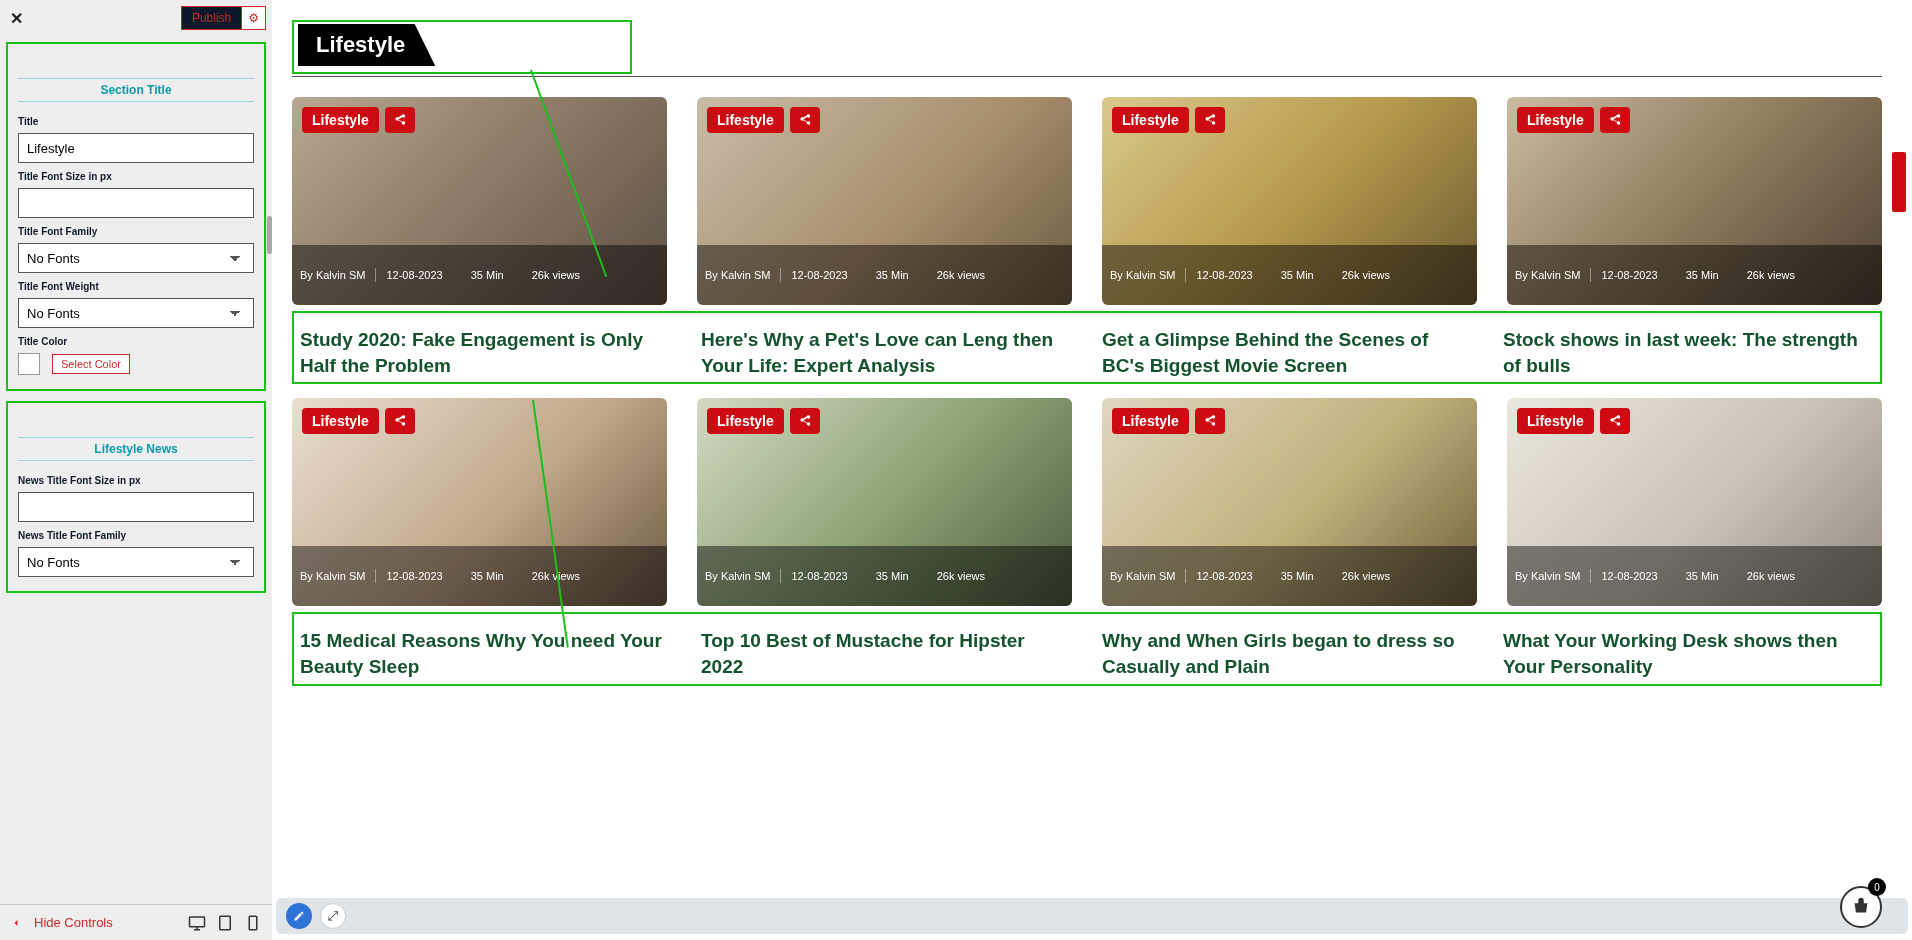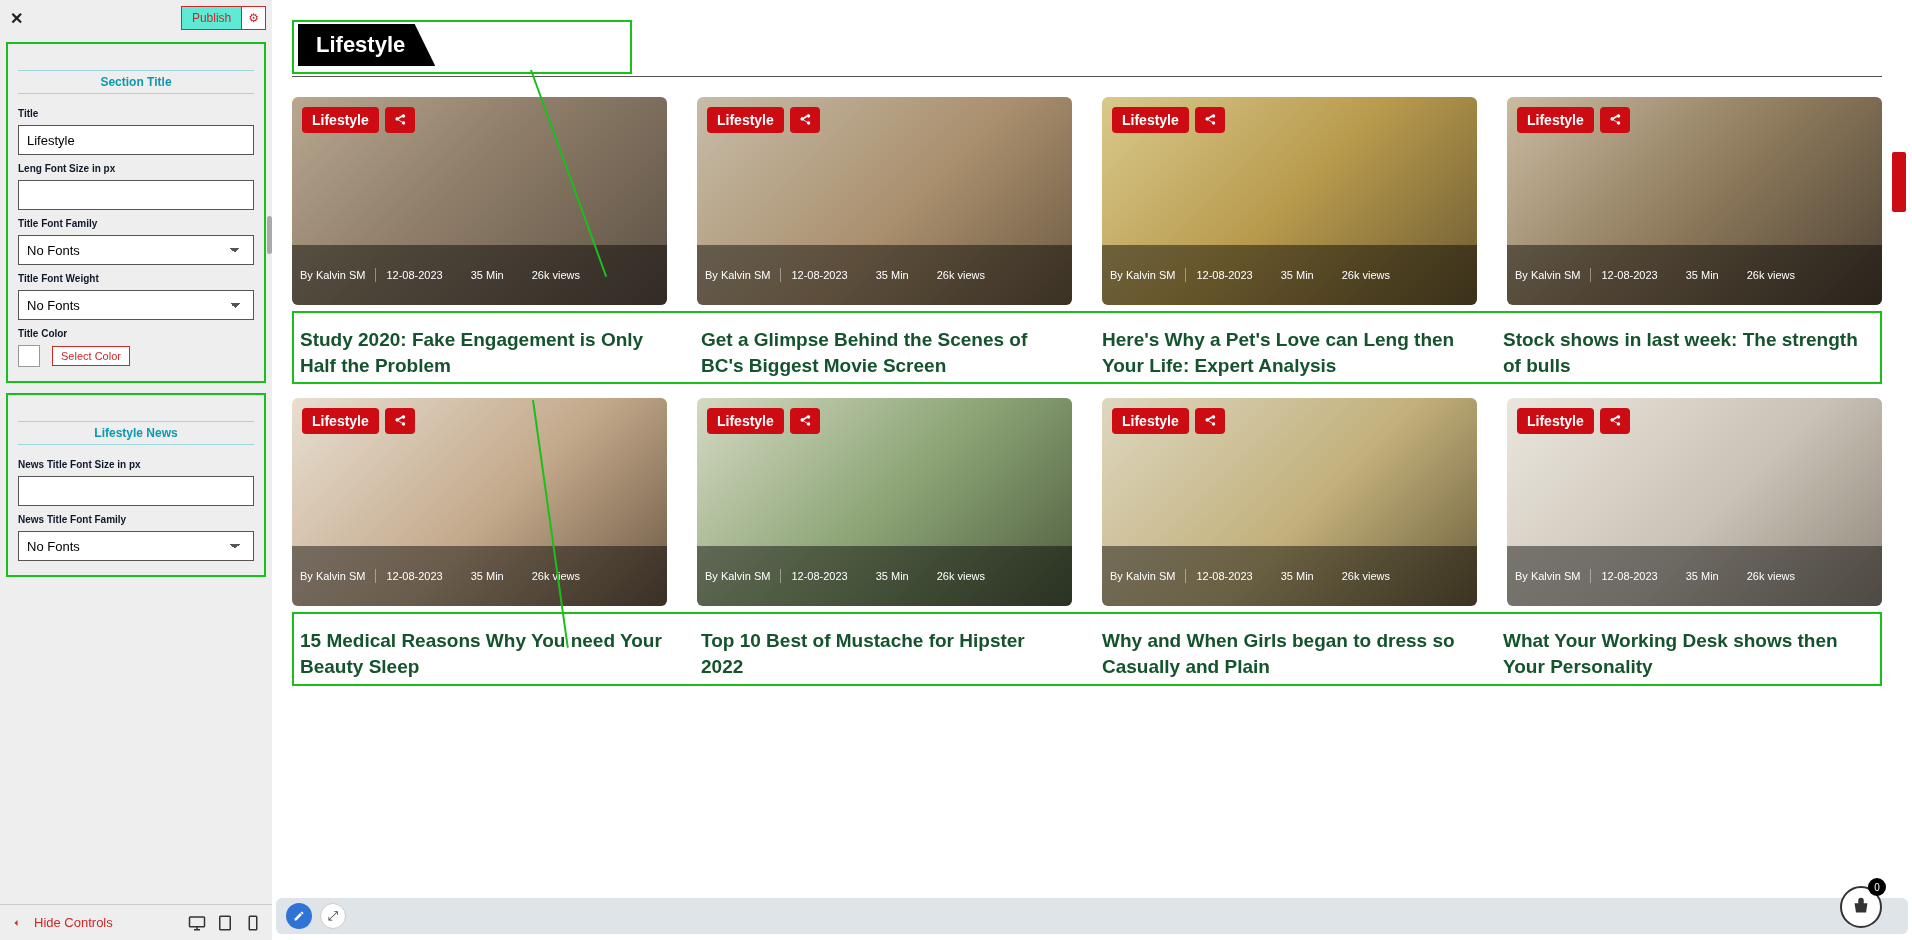--- a/index.html
+++ b/index.html
@@ -4,26 +4,26 @@
 <style>
 * { box-sizing: border-box; margin: 0; padding: 0; }
 body { font-family: Arial, Helvetica, sans-serif; font-size: 13px; color: #222; background: #fff; overflow: hidden; }
 .app { display: flex; height: 100vh; }
 
 
 .sidebar { width: 272px; background: #eee; display: flex; flex-direction: column; position: relative; }
 .sidebar-top { height: 36px; display: flex; align-items: center; justify-content: space-between; padding: 0 6px; }
 .close-btn { font-size: 16px; font-weight: bold; cursor: pointer; padding: 4px; }
 .top-right { display: flex; align-items: center; gap: 0; }
-.publish-btn { border: 1px solid #cc2828; color: #cc2828; background: #5eead4; padding: 4px 10px; font-size: 12px; cursor: pointer; }
+.publish-btn { border: 1px solid #cc2828; color: #cc2828; background: #0f172a; padding: 4px 10px; font-size: 12px; cursor: pointer; }
 .gear-btn { border: 1px solid #cc2828; color: #cc2828; background: #fff; padding: 4px 6px; font-size: 12px; cursor: pointer; border-left: none; }
 
 .panels { flex: 1; overflow-y: auto; padding: 6px; position: relative; }
 .panel-box { border: 2px solid #1abf1a; padding: 10px 10px 14px 10px; margin-bottom: 10px; background: #eee; }
-.panel-head { text-align: center; font-size: 12px; color: #0b9aad; font-weight: bold; margin: 16px 0 14px 0; position: relative; }
+.panel-head { text-align: center; font-size: 12px; color: #0b9aad; font-weight: bold; margin: 24px 0 14px 0; position: relative; }
 .panel-head::before, .panel-head::after { content: ""; display: block; height: 1px; background: #9cd6de; width: 100%; margin: 4px 0; }
 
 .field-label { font-size: 10px; font-weight: bold; color: #0f172a; margin: 8px 0 6px 0; }
 .field-input { width: 100%; border: 1px solid #555; background: #fff; padding: 6px 8px; font-size: 13px; height: 30px; }
 select.field-input { appearance: none; background-image: linear-gradient(45deg, transparent 50%, #555 50%), linear-gradient(135deg, #555 50%, transparent 50%); background-position: calc(100% - 18px) 12px, calc(100% - 13px) 12px; background-size: 5px 5px, 5px 5px; background-repeat: no-repeat; padding-right: 28px; }
 
 .color-picker { display: flex; align-items: center; gap: 12px; }
 .color-swatch { width: 22px; height: 22px; background: #fff; border: 1px solid #999; }
 .select-color-btn { border: 1px solid #cc2828; color: #cc2828; background: #fff; padding: 3px 8px; font-size: 11px; cursor: pointer; }
 
@@ -102,21 +102,21 @@
 
     <div class="panels">
       <div class="scroll-indicator"></div>
 
       <div class="panel-box">
         <div class="panel-head">Section Title</div>
 
         <div class="field-label">Title</div>
         <input class="field-input" value="Lifestyle" style="">
 
-        <div class="field-label">Leng Font Size in px</div>
+        <div class="field-label">Title Font Size in px</div>
         <input class="field-input" value="" style="">
 
         <div class="field-label">Title Font Family</div>
         <select class="field-input">
           <option>No Fonts</option>
         </select>
 
         <div class="field-label">Title Font Weight</div>
         <select class="field-input">
           <option>No Fonts</option>
@@ -258,22 +258,22 @@
         <span>26k views</span>
       </div>
     </div>
   </div>
         </div>
 
       
       <div class="titles-box">
         <div class="row" id="row1-titles">
             <div class="card-title">Study 2020: Fake Engagement is Only Half the Problem </div>
+            <div class="card-title">Here's Why a Pet's Love can Leng then Your Life: Expert Analysis</div>
             <div class="card-title">Get a Glimpse Behind the Scenes of BC's Biggest Movie Screen</div>
-            <div class="card-title">Here's Why a Pet's Love can Leng then Your Life: Expert Analysis</div>
             <div class="card-title">Stock shows in last week: The strength of bulls</div>
           </div>
       </div>
 
       
       <div class="cards-grid" id="row2-imgs" style="margin-top:0;">
           <div class="card">
     <div class="card-img ph5">
       <div class="badge-row">
         <div class="cat-badge">Lifestyle</div>

